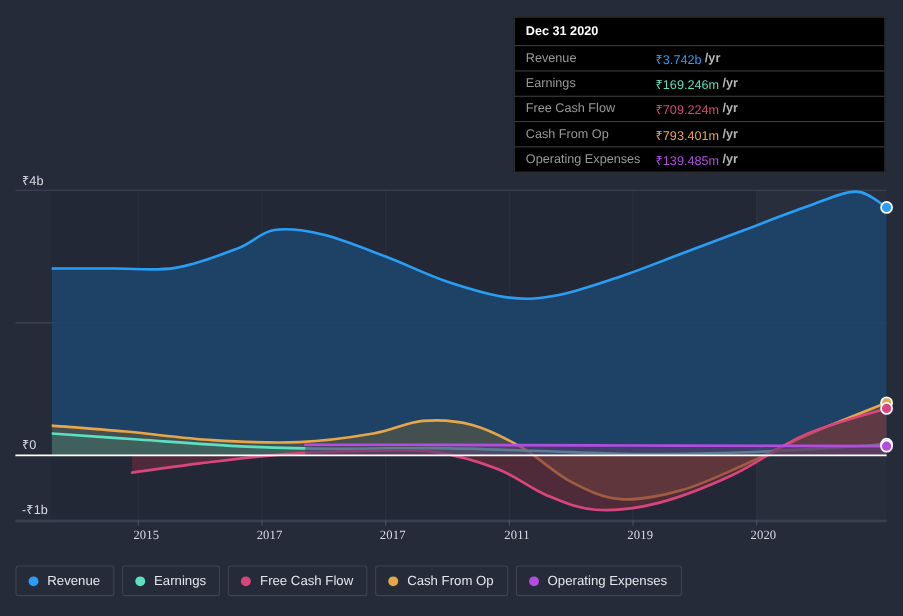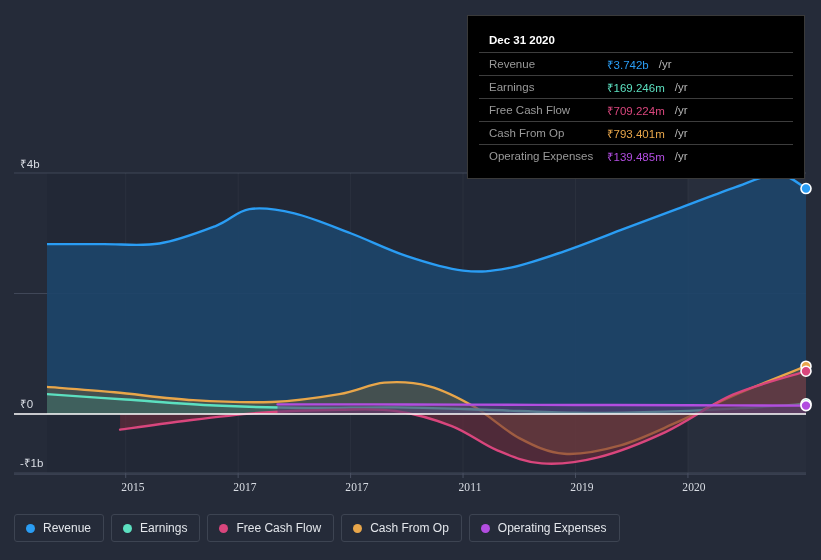--- a/index.html
+++ b/index.html
@@ -42,21 +42,21 @@
   .x-label { top: 481px; transform: translateX(-50%); font-family: Liberation Serif, serif; }
 
   
   #tooltip {
     position: absolute;
     left: 467px; top: 15px;
     width: 338px;
     background: #000;
     border: 1px solid #3a3a3a;
     box-sizing: border-box;
-    padding: 11px;
+    padding: 0;
   }
   #tooltip-date {
     font-size: 11.5px;
     font-weight: bold;
     color: #ffffff;
     padding: 7px 10px 6px 10px;
   }
   .tt-row {
     display: flex;
     align-items: center;
@@ -72,22 +72,22 @@
     white-space: nowrap;
   }
   .tt-val {
     font-size: 11.5px;
     font-weight: normal;
     white-space: nowrap;
   }
   .tt-unit {
     font-size: 11.5px;
     color: #b5b5b5;
-    font-weight: normal;
-    margin-left: 10px;
+    font-weight: bold;
+    margin-left: 3px;
   }
   .tt-sub-strong {
     font-size: 11.5px;
     font-weight: bold;
     color: #ffffff;
   }
   .tt-sub-plain {
     font-size: 11.5px;
     color: #b5b5b5;
     margin-left: 3px;

